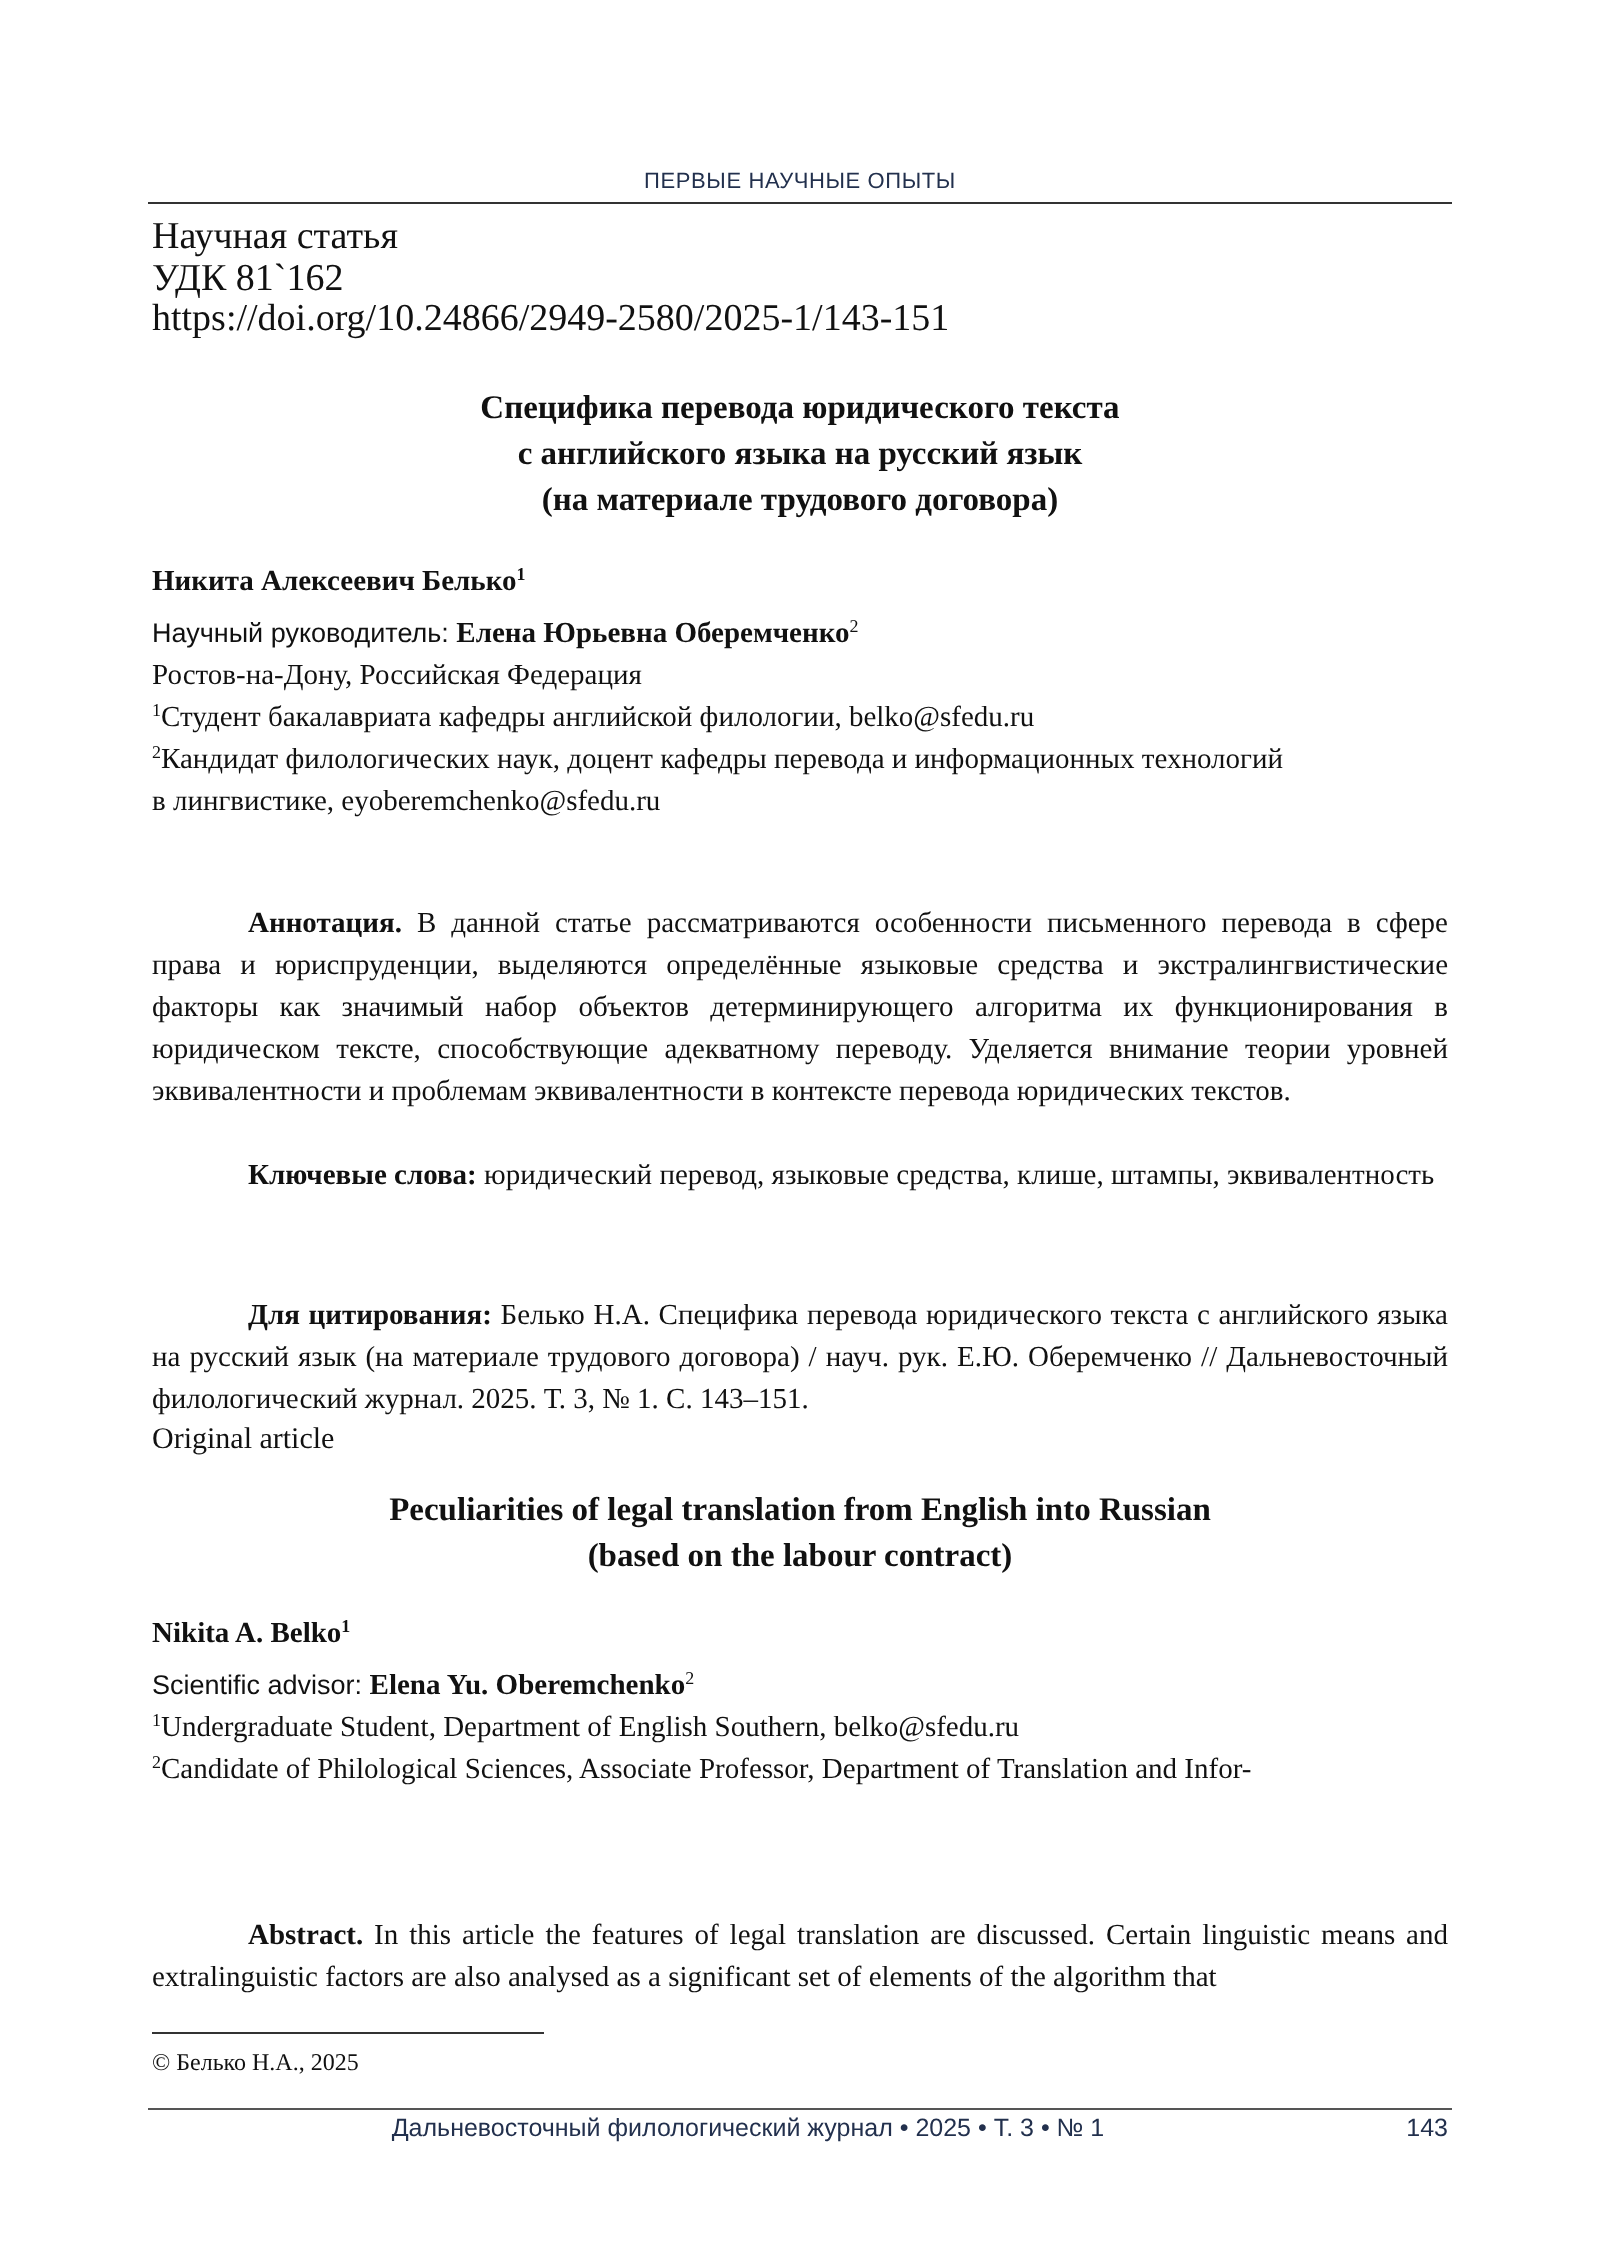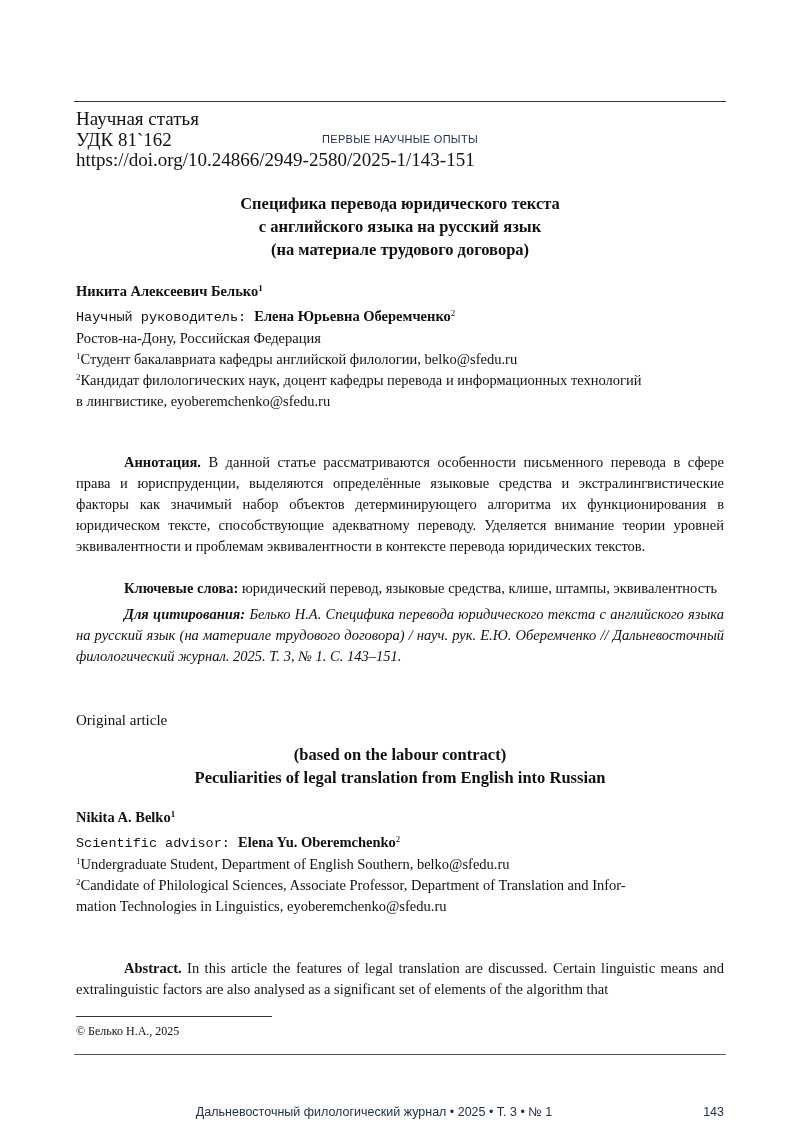--- a/index.html
+++ b/index.html
@@ -1,19 +1,19 @@
 <!DOCTYPE html>
 <html><head>
 <meta charset="utf-8">
 <style>
   html, body { margin: 0; padding: 0; background: #ffffff; }
   body { width: 800px; height: 1131px; position: relative; overflow: hidden; }
   .page { position: absolute; left: 0; top: 0; width: 800px; height: 1131px; background: #fff; color: #111; }
   .serif { font-family: "Liberation Serif", "DejaVu Serif", serif; }
-  .sans { font-family: "Liberation Sans", "DejaVu Sans", sans-serif; margin-top: 48px; }
+  .sans { font-family: "Liberation Sans", "DejaVu Sans", sans-serif; }
 
   .running-head {
     position: absolute; left: 74px; width: 652px; top: 85px;
     text-align: center; font-size: 11px; letter-spacing: 0.3px; color: #22304d;
   }
   .head-rule { position: absolute; left: 74px; width: 652px; top: 101px; height: 0; border-top: 1px solid #333; }
 
   .meta { position: absolute; left: 76px; top: 109px; font-size: 19px; line-height: 20.5px; }
   .meta div { white-space: nowrap; }
 
@@ -24,26 +24,26 @@
   .author { position: absolute; left: 76px; font-weight: bold; font-size: 14.5px; }
   .author-ru { top: 283px; }
   .author-en { top: 809px; }
 
   .affil { position: absolute; left: 76px; width: 660px; font-size: 14.5px; line-height: 21px; }
   .affil-ru { top: 306px; }
   .affil-en { top: 832px; }
   .affil div { white-space: nowrap; }
   sup { font-size: 9px; vertical-align: 5px; line-height: 0; }
   b { font-weight: bold; }
-  .sans-label { font-family: Liberation Mono, monospace; font-size: 13.5px; }
+  .sans-label { font-family: Liberation Sans, sans-serif; font-size: 13.5px; }
 
   .para { position: absolute; left: 76px; width: 648px; font-size: 14.5px; line-height: 21px; text-align: justify; text-indent: 48px; }
   .abstract-ru { top: 452px; }
   .keywords-ru { top: 578px; }
-  .citation-ru { top: 604px; font-style: italic; }
+  .citation-ru { top: 648px; }
   .abstract-en { top: 958px; }
 
   .orig-label { position: absolute; left: 76px; top: 712px; font-size: 15px; }
 
   .footnote-rule { position: absolute; left: 76px; width: 196px; top: 1016px; border-top: 1px solid #333; }
   .footnote { position: absolute; left: 76px; top: 1024px; font-size: 12px; }
 
   .foot-rule { position: absolute; left: 74px; width: 652px; top: 1054px; border-top: 1px solid #555; }
   .running-foot { position: absolute; left: 74px; width: 600px; top: 1057px; text-align: center; font-size: 12.5px; color: #22304d; }
   .page-num { position: absolute; left: 680px; width: 44px; top: 1057px; text-align: right; font-size: 12.5px; color: #22304d; }
@@ -90,35 +90,34 @@
     <b>Ключевые слова:</b><span> юридический перевод, языковые средства, клише, штампы, эквивалентность</span>
   </div>
 
   <div class="para citation-ru serif">
     <b>Для цитирования:</b><span> Белько Н.А. Специфика перевода юридического текста с английского языка на русский язык (на материале трудового договора) / науч. рук. Е.Ю. Оберемченко // Дальневосточный филологический журнал. 2025. Т. 3, № 1. С. 143–151.</span>
   </div>
 
   <div class="orig-label serif">Original article</div>
 
   <div class="title-block title-en serif">
+    <div>Peculiarities of legal translation from English into Russian</div>
     <div>(based on the labour contract)</div>
-    <div>Peculiarities of legal translation from English into Russian</div>
   </div>
 
   <div class="author author-en serif">
     <span>Nikita A. Belko</span><sup>1</sup>
   </div>
 
   <div class="affil affil-en serif">
     <div>
       <span class="sans-label">Scientific advisor: </span><b>Elena Yu. Oberemchenko</b><sup>2</sup>
     </div>
     <div><sup>1</sup><span>Undergraduate Student, Department of English Southern, belko@sfedu.ru</span></div>
     <div><sup>2</sup><span>Candidate of Philological Sciences, Associate Professor, Department of Translation and Infor-</span></div>
-    <div><span>mation Technologies in Linguistics, eyoberemchenko@sfedu.ru</span></div>
   </div>
 
   <div class="para abstract-en serif">
     <b>Abstract.</b><span> In this article the features of legal translation are discussed. Certain linguistic means and extralinguistic factors are also analysed as a significant set of elements of the algorithm that</span>
   </div>
 
   <div class="footnote-rule"></div>
   <div class="footnote serif">© Белько Н.А., 2025</div>
 
   <div class="foot-rule"></div>

